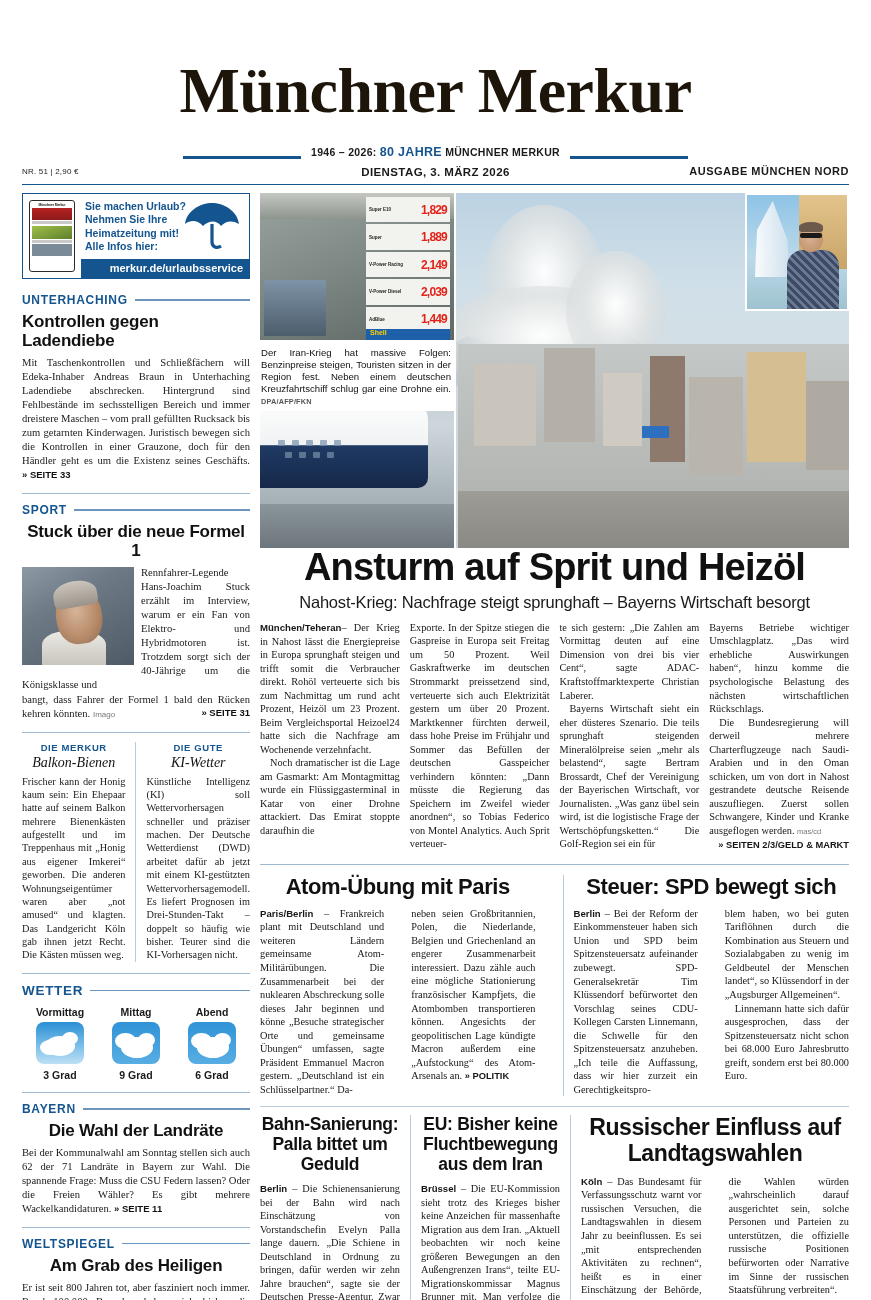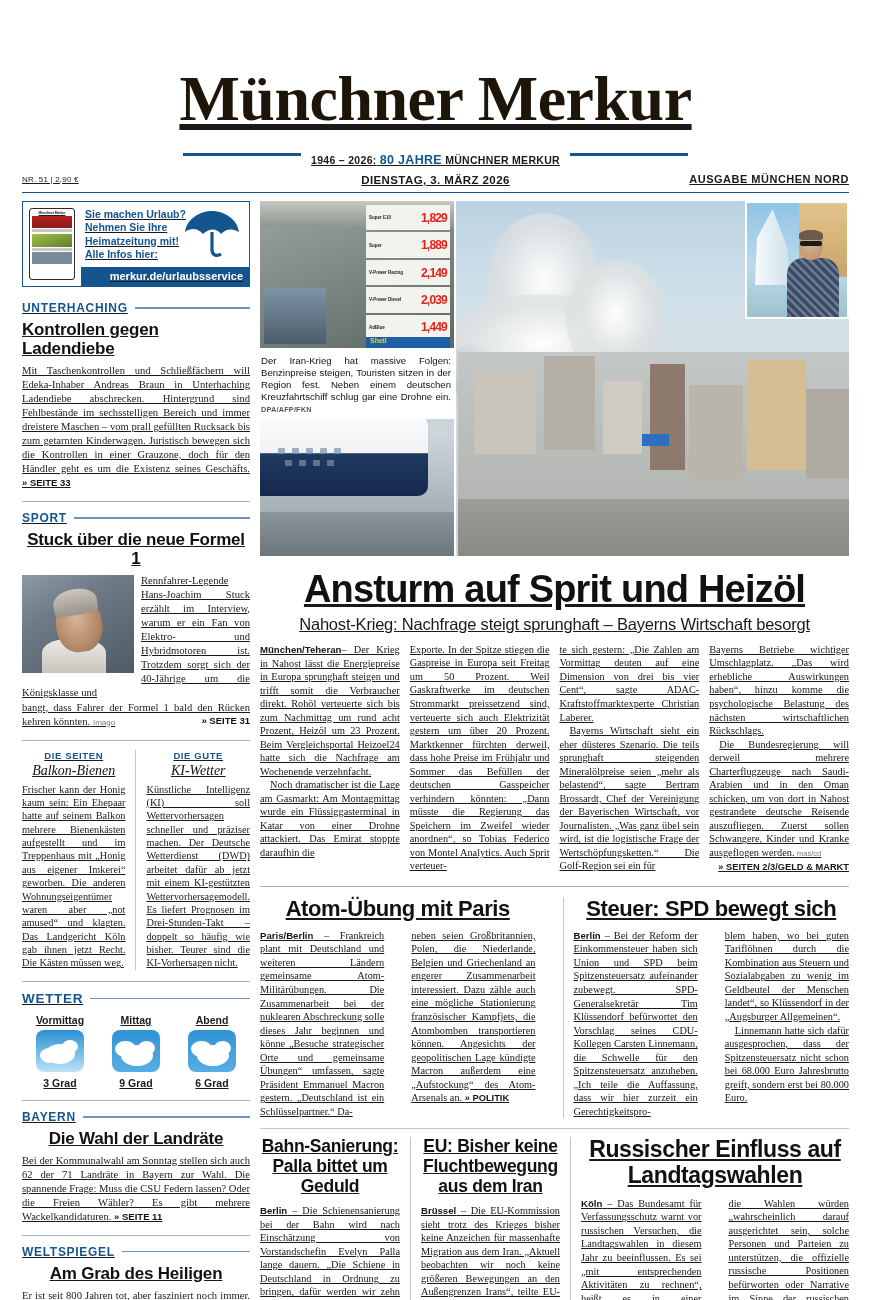--- a/index.html
+++ b/index.html
@@ -11,42 +11,41 @@
     background: #ffffff;
     font-family: "Liberation Serif", serif;
     color: #1a1a1a;
     overflow: hidden;
     position: relative;
   }
 
   .page {
     width: 871px;
     height: 1300px;
-    padding: 15px 22px;
+    padding: 7px 22px;
     position: relative;
-    text-decoration: underline;
   }
 
   
   .masthead {
     text-align: center;
     padding-top: 52px;
   }
   .masthead-title {
     font-family: "Liberation Serif", serif;
     font-weight: bold;
     font-size: 64px;
     letter-spacing: -0.5px;
     color: #1d1509;
     line-height: 1;
   }
 
   .anniversary-row {
     display: flex;
-    align-items: flex-start;
+    align-items: flex-end;
     justify-content: center;
     gap: 10px;
     margin-top: 22px;
   }
   .anniv-rule {
     height: 3px;
     background: #14558f;
     flex: 0 0 118px;
   }
   .anniv-text {
@@ -446,21 +445,20 @@
   .credit { font-size: 7.3px; font-weight: bold; color: #555; letter-spacing:0.2px; }
 
   
   .lead-head {
     font-family: "Liberation Sans", sans-serif;
     font-weight: bold;
     font-size: 38px;
     text-align: center;
     letter-spacing: -0.8px;
     color: #111;
-    margin-top: 14px;
     line-height: 1.05;
   }
   .lead-sub {
     font-family: "Liberation Sans", sans-serif;
     font-size: 16.5px;
     text-align: center;
     color: #1a1a1a;
     margin-top: 5px;
     margin-bottom: 9px;
     letter-spacing: -0.2px;
@@ -615,21 +613,21 @@
             <span class="sport-caption">Imago</span>
             <span class="pageref" style="float:right;">» SEITE 31</span>
           </div>
         </div>
       </div>
 
       <div class="sep-rule"></div>
 
       <div class="mini-cols">
         <div class="mini-col">
-          <div class="mini-kicker">DIE SEITEN</div>
+          <div class="mini-kicker">DIE MERKUR</div>
           <div class="mini-title">Balkon-Bienen</div>
           <div class="mini-text">Frischer kann der Honig kaum sein: Ein Ehepaar hatte auf seinem Balkon mehrere Bienenkästen aufgestellt und im Treppenhaus mit „Honig aus eigener Imkerei“ geworben. Die anderen Wohnungseigentümer waren aber „not amused“ und klagten. Das Landgericht Köln gab ihnen jetzt Recht. Die Kästen müssen weg.</div>
         </div>
         <div class="mini-col vline" style="padding-left:10px;">
           <div class="mini-kicker">DIE GUTE</div>
           <div class="mini-title">KI-Wetter</div>
           <div class="mini-text">Künstliche Intelligenz (KI) soll Wettervorhersagen schneller und präziser machen. Der Deutsche Wetterdienst (DWD) arbeitet dafür ab jetzt mit einem KI-gestützten Wettervorhersagemodell. Es liefert Prognosen im Drei-Stunden-Takt – doppelt so häufig wie bisher. Teurer sind die KI-Vorhersagen nicht.</div>
         </div>
       </div>
 

